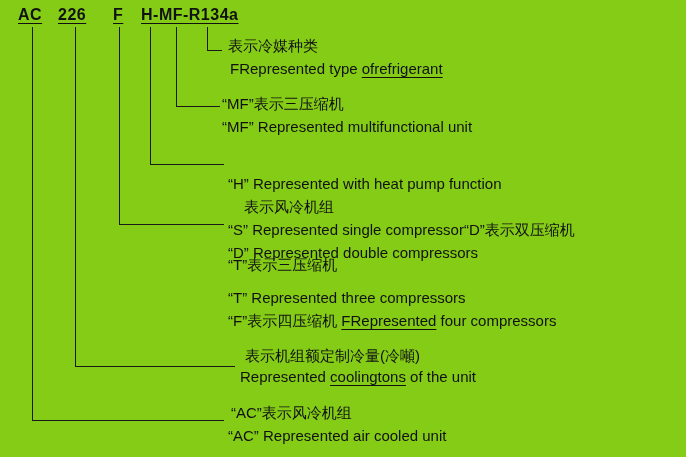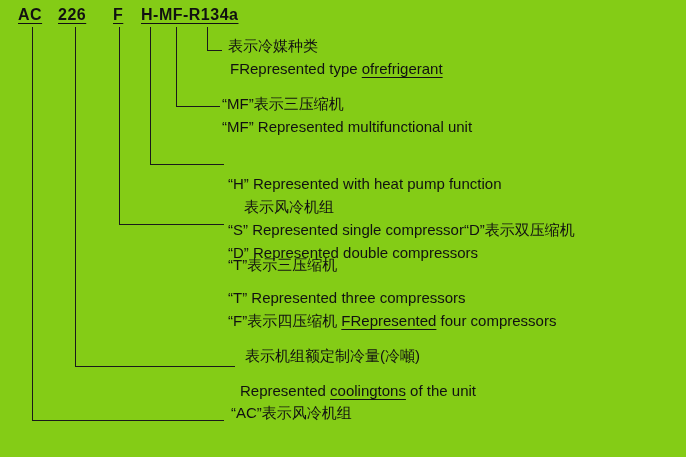--- a/index.html
+++ b/index.html
@@ -75,17 +75,18 @@
   <span class="t" style="top:174px;left:228px">“H” Represented with heat pump function</span>
 
   <span class="t" style="top:197px;left:244px">表示风冷机组</span>
   <span class="t" style="top:243px;left:228px">“D” Represented double compressors</span>
   <span class="t" style="top:220px;left:228px">“S” Represented single compressor“D”表示双压缩机</span>
   <span class="t" style="top:255px;left:228px">“T”表示三压缩机</span>
   <span class="t" style="top:288px;left:228px">“T” Represented three compressors</span>
   <span class="t" style="top:311px;left:228px"><span>“F”表示四压缩机 </span><span class="sp">FRepresented</span><span> four compressors</span></span>
 
   <span class="t" style="top:346px;left:245px">表示机组额定制冷量(冷噸)</span>
-  <span class="t" style="top:381px;left:240px"><span>Represented </span><span class="sp">coolingtons</span><span> of the unit</span></span>
+  <span class="t" style="top:367px;left:240px"><span>Represented </span><span class="sp">coolingtons</span><span> of the unit</span></span>
 
   <span class="t" style="top:403px;left:231px">“AC”表示风冷机组</span>
+  <span class="t" style="top:426px;left:228px">“AC” Represented air cooled unit</span>
 
 </div>
 
 </body></html>

